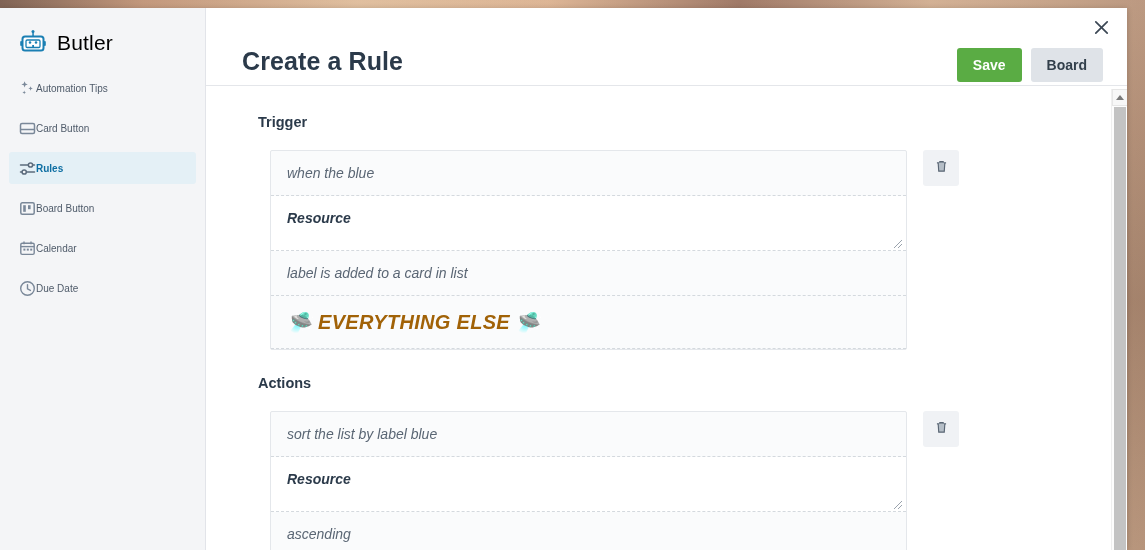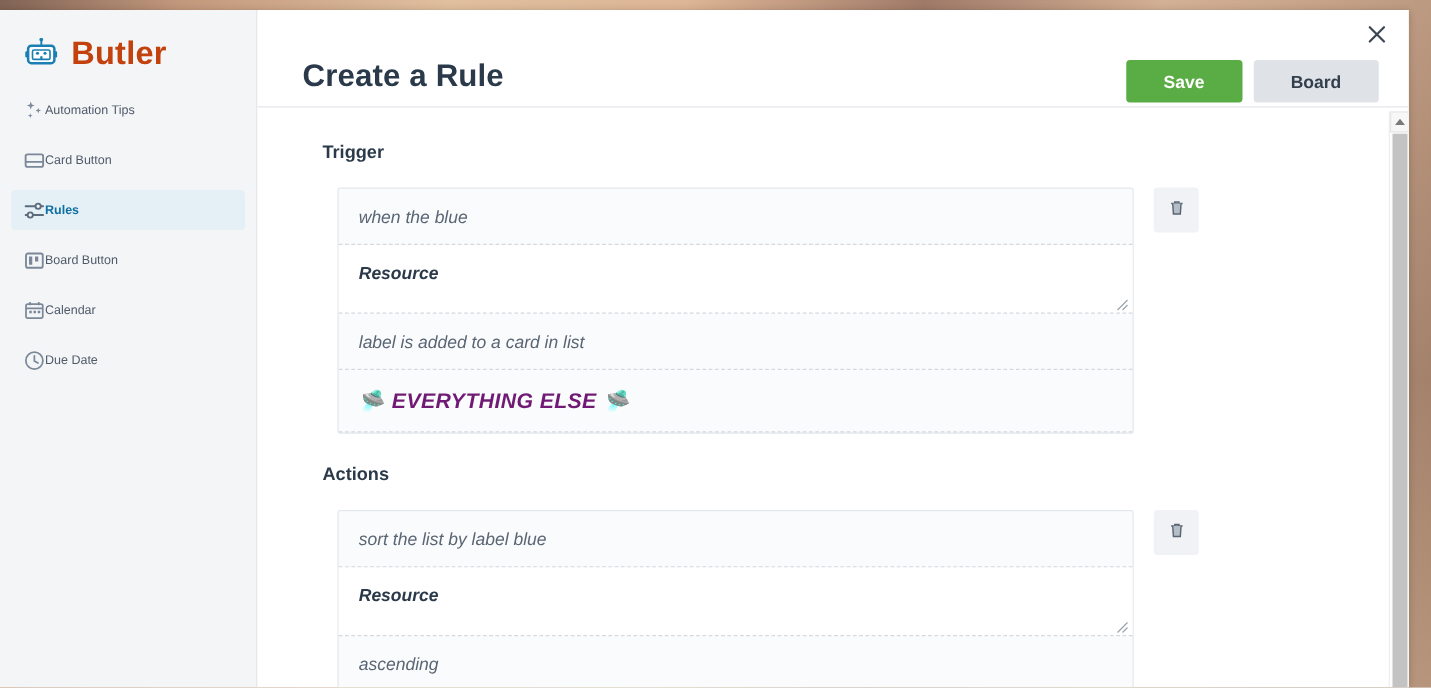--- a/index.html
+++ b/index.html
@@ -42,21 +42,21 @@
     position: absolute; left: 0; top: 0; width: 206px; height: 542px;
     background: #f4f5f7;
     border-right: 1px solid #e2e4e9;
   }
   .brand {
     display: flex; align-items: center; gap: 11px;
     padding: 17px 0 0 20px; height: 52px;
   }
   .brand-icon { width: 26px; height: 26px; flex: 0 0 26px; display:block; }
   .brand-name {
-    font-size: 26px; font-weight: bold; color: #c2410c; letter-spacing: .2px;
+    font-size: 21px; font-weight: normal; color: #000000; letter-spacing: .2px;
   }
   .nav { margin-top: 12px; padding: 0 9px; }
   .nav-item {
     display: flex; align-items: center; 
     height: 32px; padding: 0 10px; margin-bottom: 8px;
     border-radius: 3px; cursor: pointer;
     color: #4f5b6a; font-size: 10px;
   }
   .nav-item .nav-icon { width: 17px; height: 17px; flex: 0 0 17px; display:block; color:#7a8899; }
   .nav-item.active { background: #e4f0f6; }
@@ -81,21 +81,21 @@
   .head-title {
     position: absolute; left: 36px; top: 39px;
     font-size: 25px; font-weight: bold; color: #2b3a4a; letter-spacing: .1px;
   }
   .head-actions {
     position: absolute; right: 24px; top: 40px;
     display: flex; gap: 9px;
   }
   .btn {
     border: none; border-radius: 3px; cursor: pointer;
-    font-size: 14px; font-weight: bold; padding: 9px 30px;
+    font-size: 14px; font-weight: bold; padding: 9px 16px;
     font-family: "Liberation Sans", sans-serif;
   }
   .btn-save { background: #5aac44; color: #fff; }
   .btn-cancel { background: #dfe3e8; color: #323f4b; }
 
   
   .scroll-area {
     position: absolute; left: 0; top: 81px; right: 0; bottom: 0;
     overflow: hidden;
   }
@@ -142,21 +142,21 @@
   .clause-line.resource {
     background: #ffffff;
     font-weight: bold; color: #2b3a4a;
     padding-bottom: 24px;
   }
   .clause-line.resource .resize-grip {
     position: absolute; right: 3px; bottom: 3px; width: 11px; height: 11px;
     pointer-events: none;
   }
   .clause-line.emoji-line {
-    font-weight: bold; color: #701a75; font-size: 17px;
+    font-weight: bold; color: #a16207; font-size: 20px;
     letter-spacing: .3px;
   }
   .delete-btn {
     margin-left: 16px; width: 36px; height: 36px;
     background: #f0f2f5; border: none; border-radius: 3px;
     display: flex; align-items: center; justify-content: center;
     cursor: pointer; color: #5a6674; flex: 0 0 36px;
   }
 </style>
 </head>

